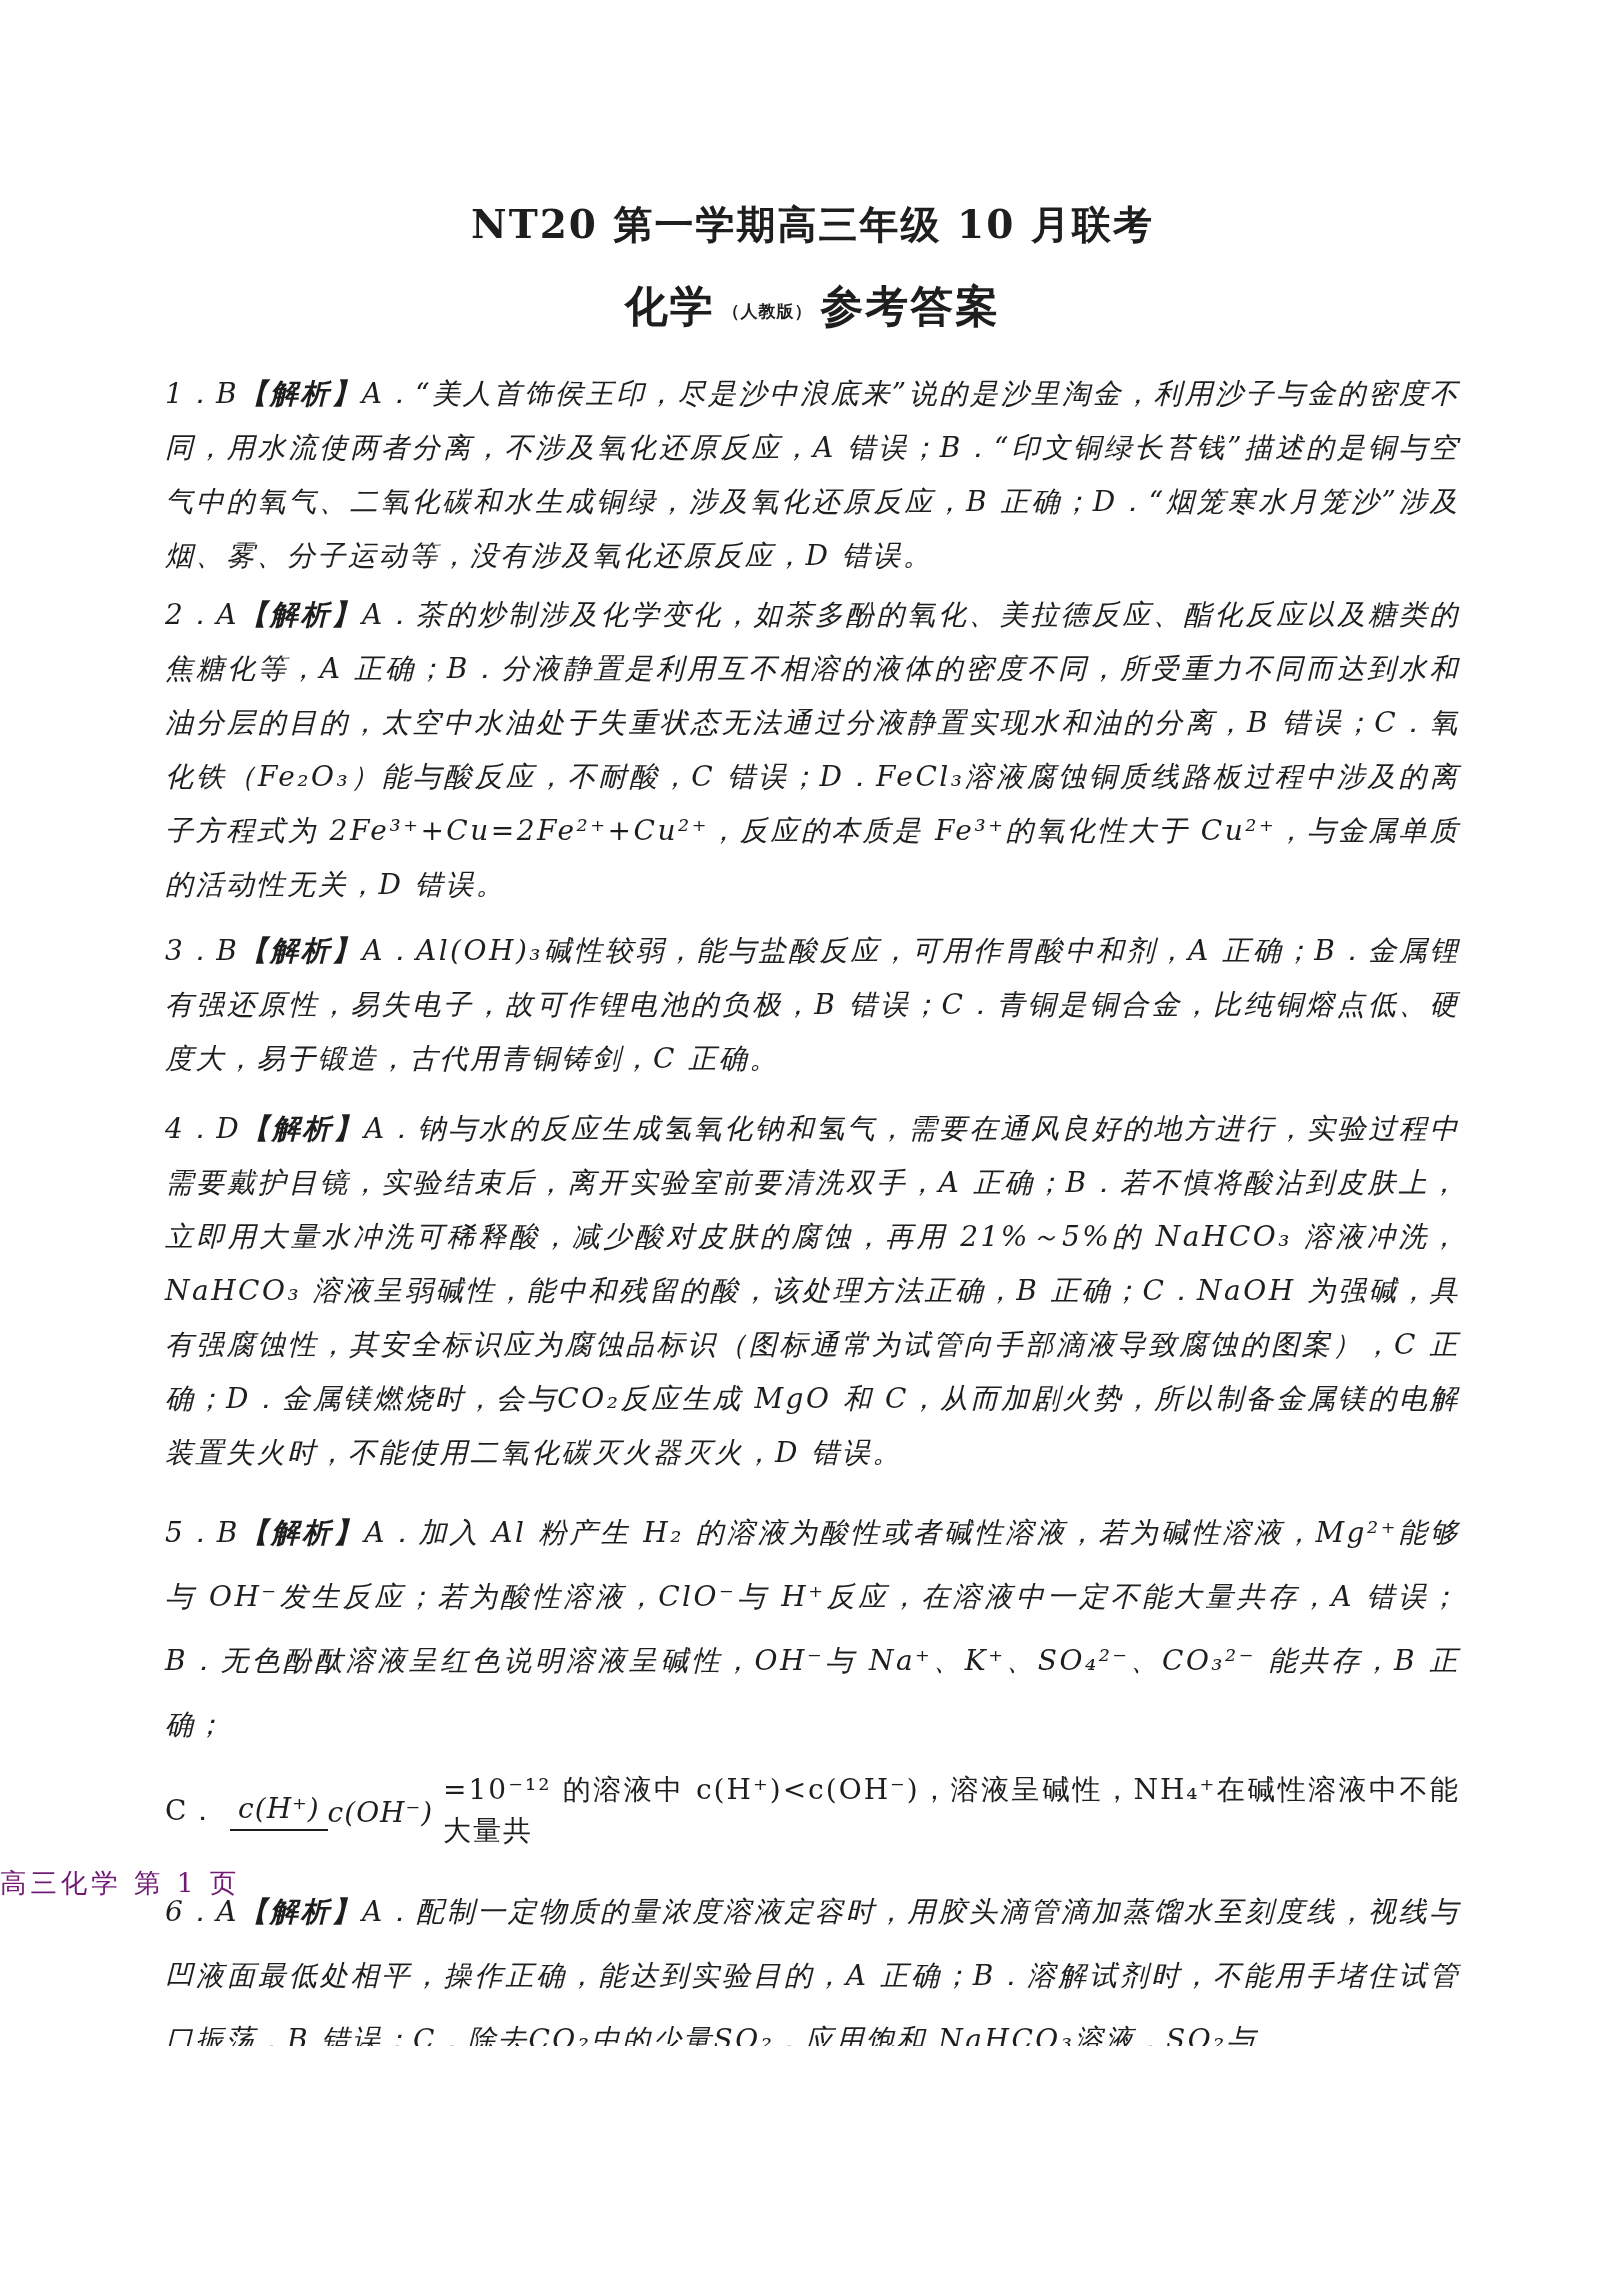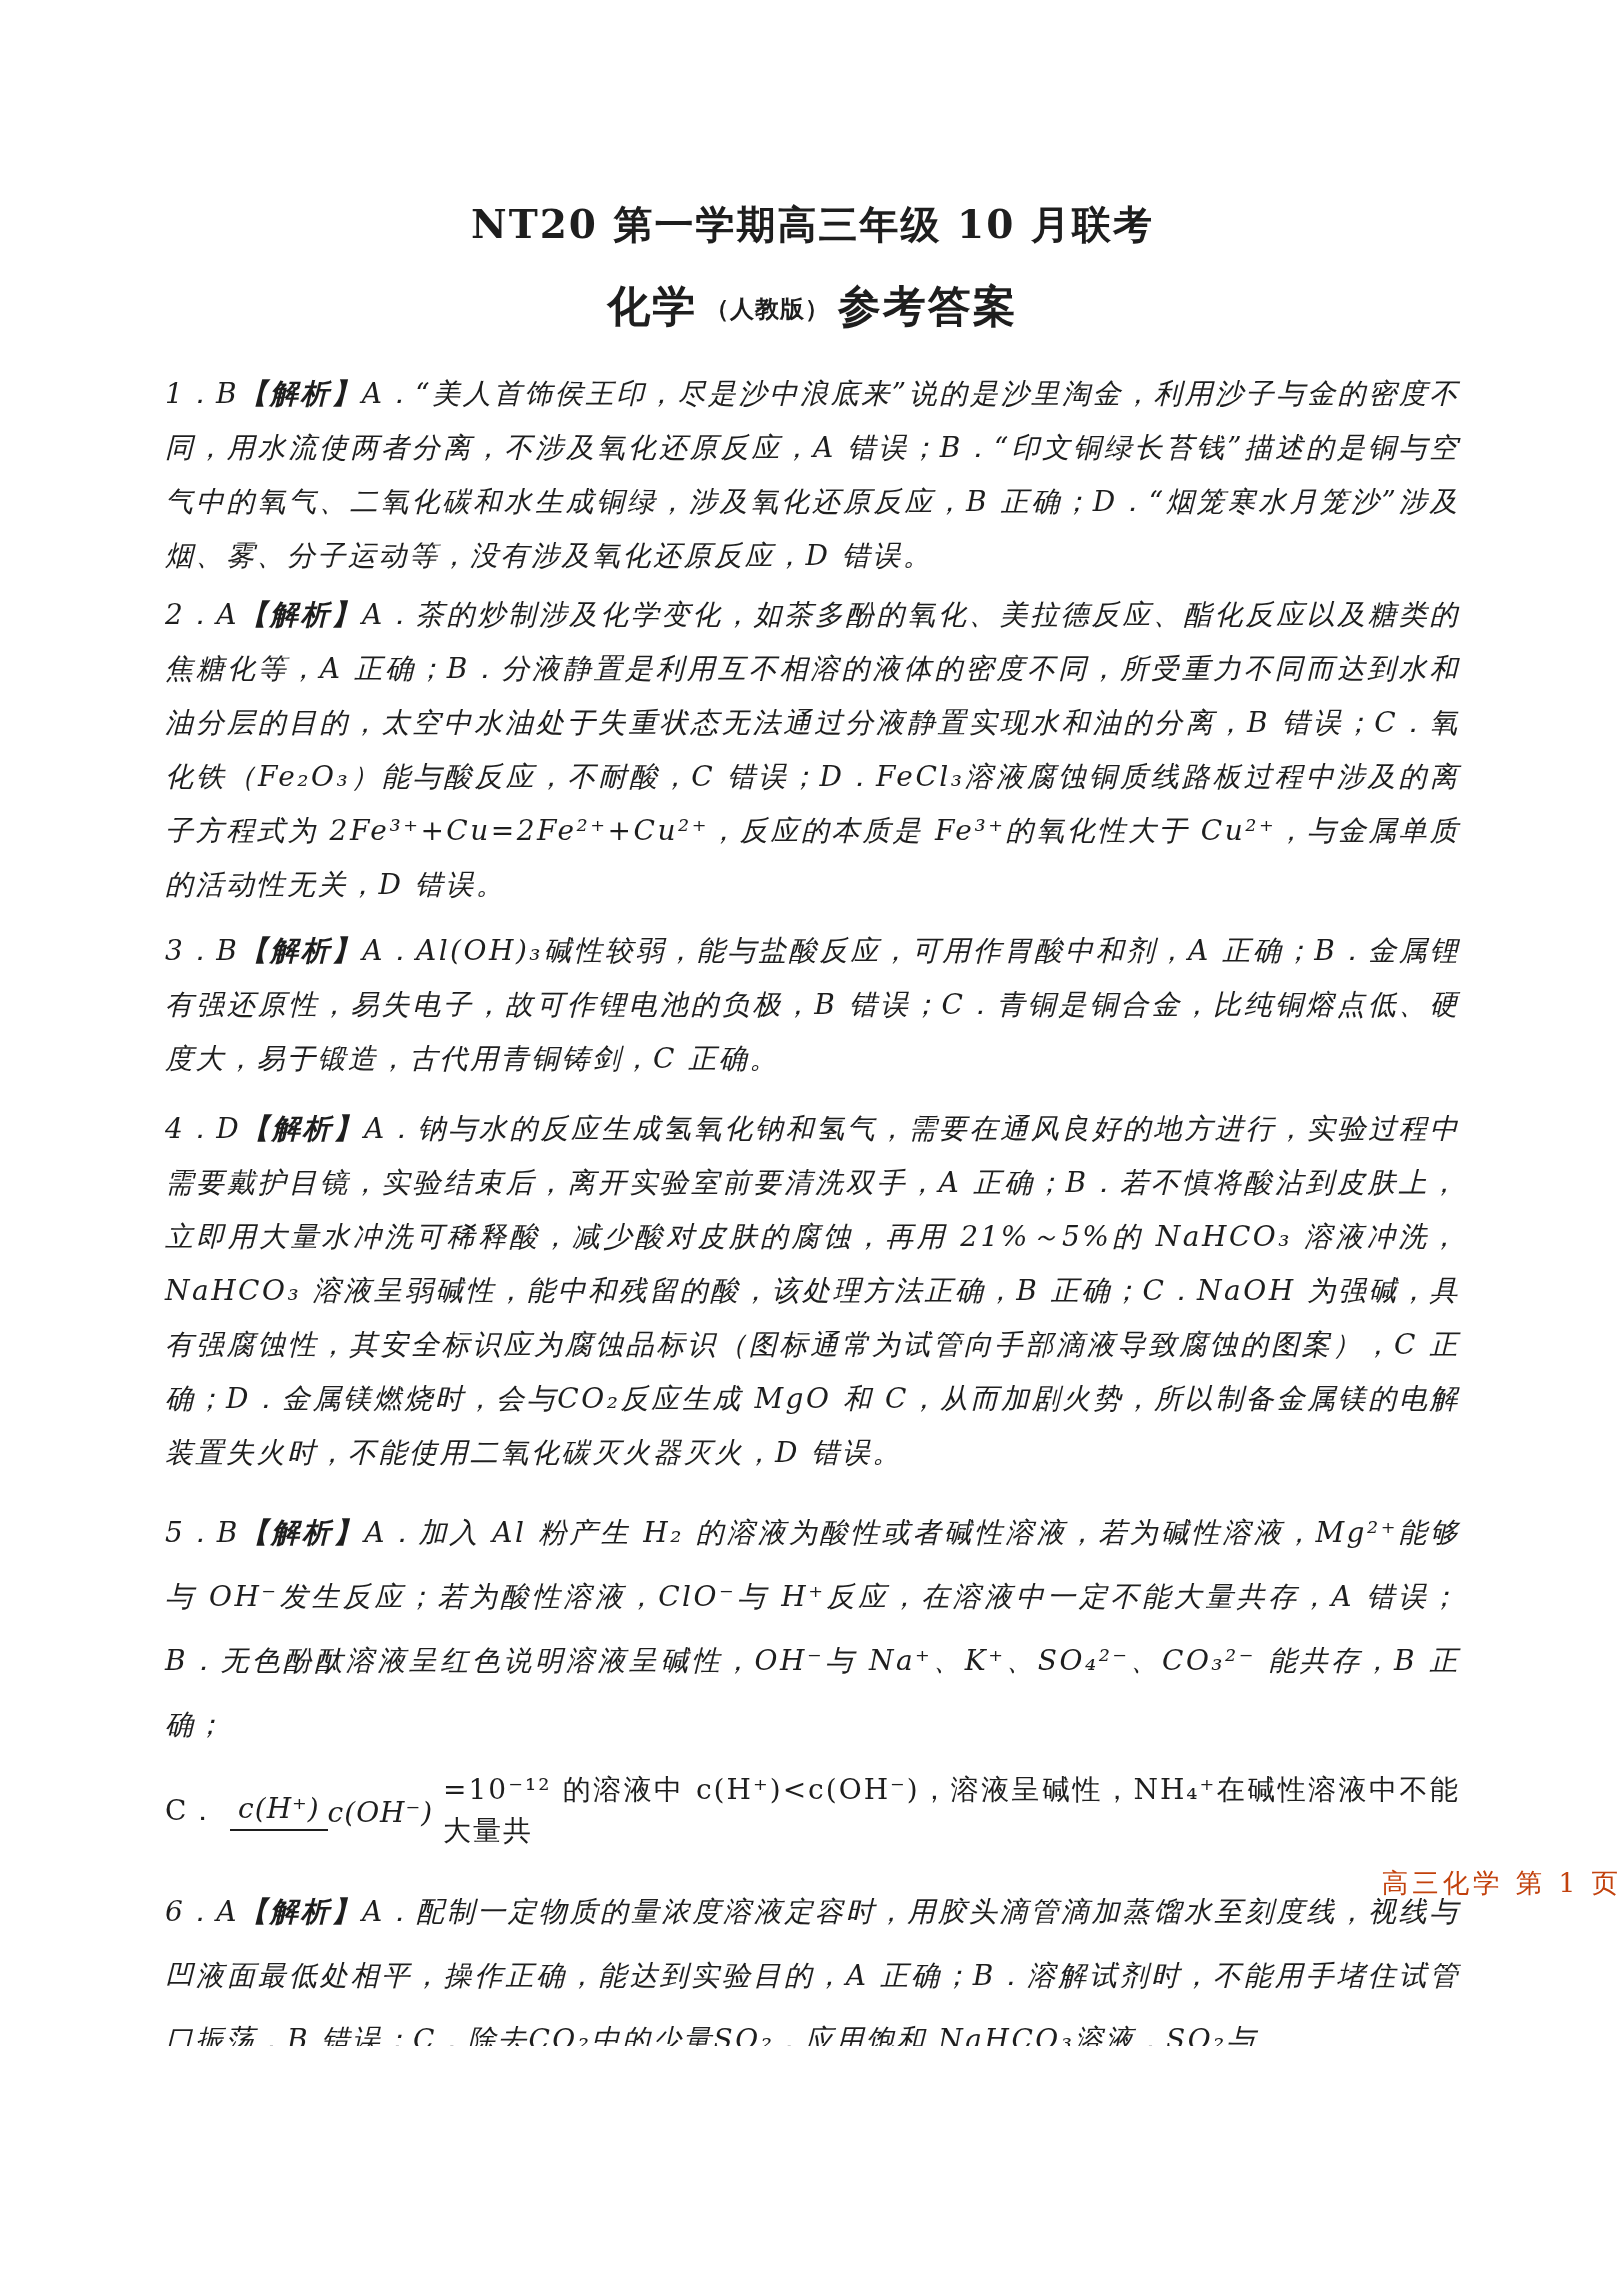--- a/index.html
+++ b/index.html
@@ -13,21 +13,21 @@
   .page{position:relative;width:1622px;height:2046px;overflow:hidden;background:#ffffff;}
   .content{position:absolute;left:165px;right:162px;top:0;}
   .title{
     margin:198px 0 0;
     font-size:39px;font-weight:700;text-align:center;letter-spacing:2px;
   }
   .subtitle{
     margin:25.5px 0 0;
     font-size:43px;font-weight:700;text-align:center;letter-spacing:2px;
   }
-  .subtitle .note{font-size:24px;font-weight:700;margin:0 7.8px;vertical-align:3.9px;letter-spacing:1px;}
+  .subtitle .note{font-size:17px;font-weight:700;margin:0 7.8px;vertical-align:3.9px;letter-spacing:1px;}
   .answers{
     margin-top:31px;
     font-size:28px;
     letter-spacing:2.5px;
     text-align:justify;
   }
   p.ans{margin:0 0 5.9px;line-height:54px;font-style:italic;}
   p.ans .jiexi{font-weight:700;}
   p.a2{margin-bottom:11.8px;}
   p.a3{margin-bottom:15.7px;}
@@ -42,21 +42,21 @@
   .frac{
     display:inline-flex;align-items:center;
     margin:0 9.8px 0 2px;font-size:28px;line-height:35px;letter-spacing:1px;
     font-style:italic;
   }
   .frac .num{border-bottom:2px solid #1e1e1e;padding:2px 7.8px 2.9px;}
   .frac .den{padding-top:5px;}
   .after-frac{flex:1;}
   .footer{
     position:absolute;left:0;right:0;bottom:145px;
-    text-align:right;font-size:26.5px;letter-spacing:3.9px;color:#c2410c;
+    text-align:left;font-size:26.5px;letter-spacing:3.9px;color:#701a75;
   }
 </style>
 </head>
 <body>
 
 <div class="page">
   <div class="content">
 
     <h1 class="title">NT20 第一学期高三年级 10 月联考</h1>
 

